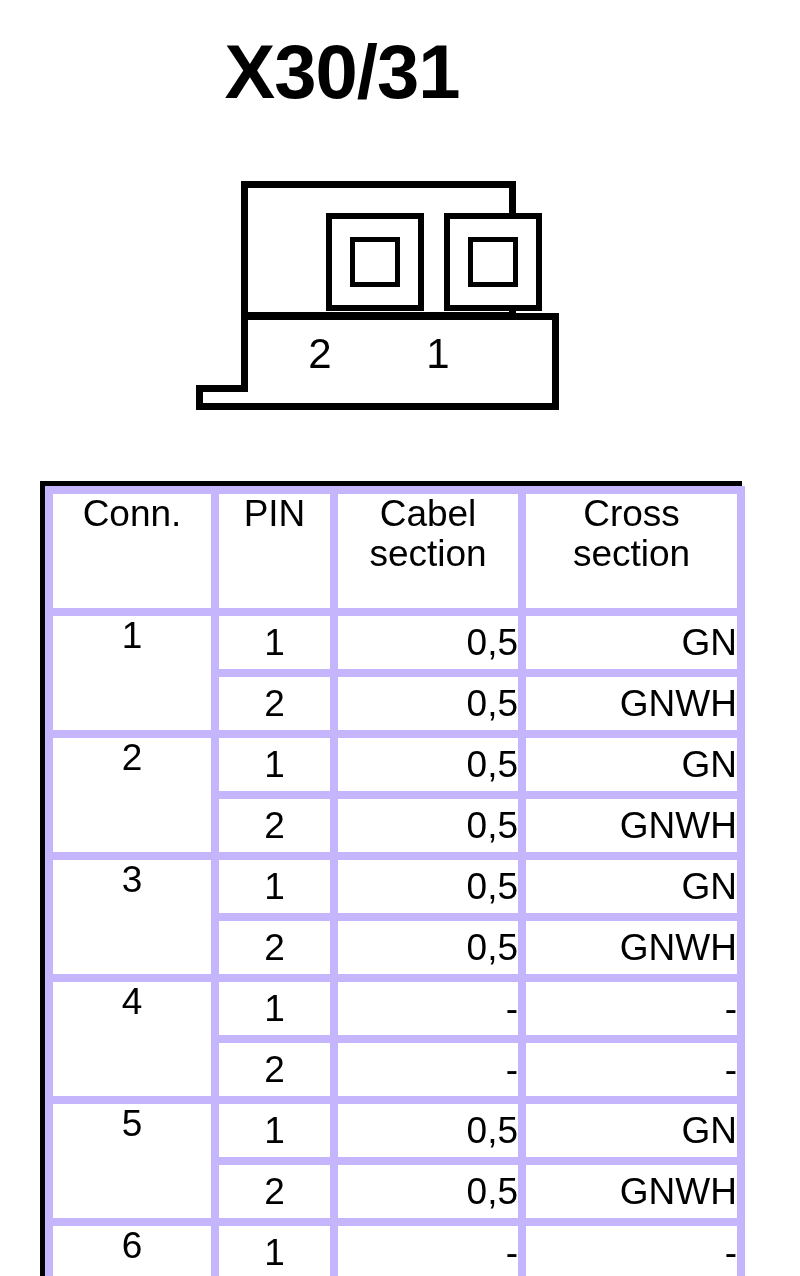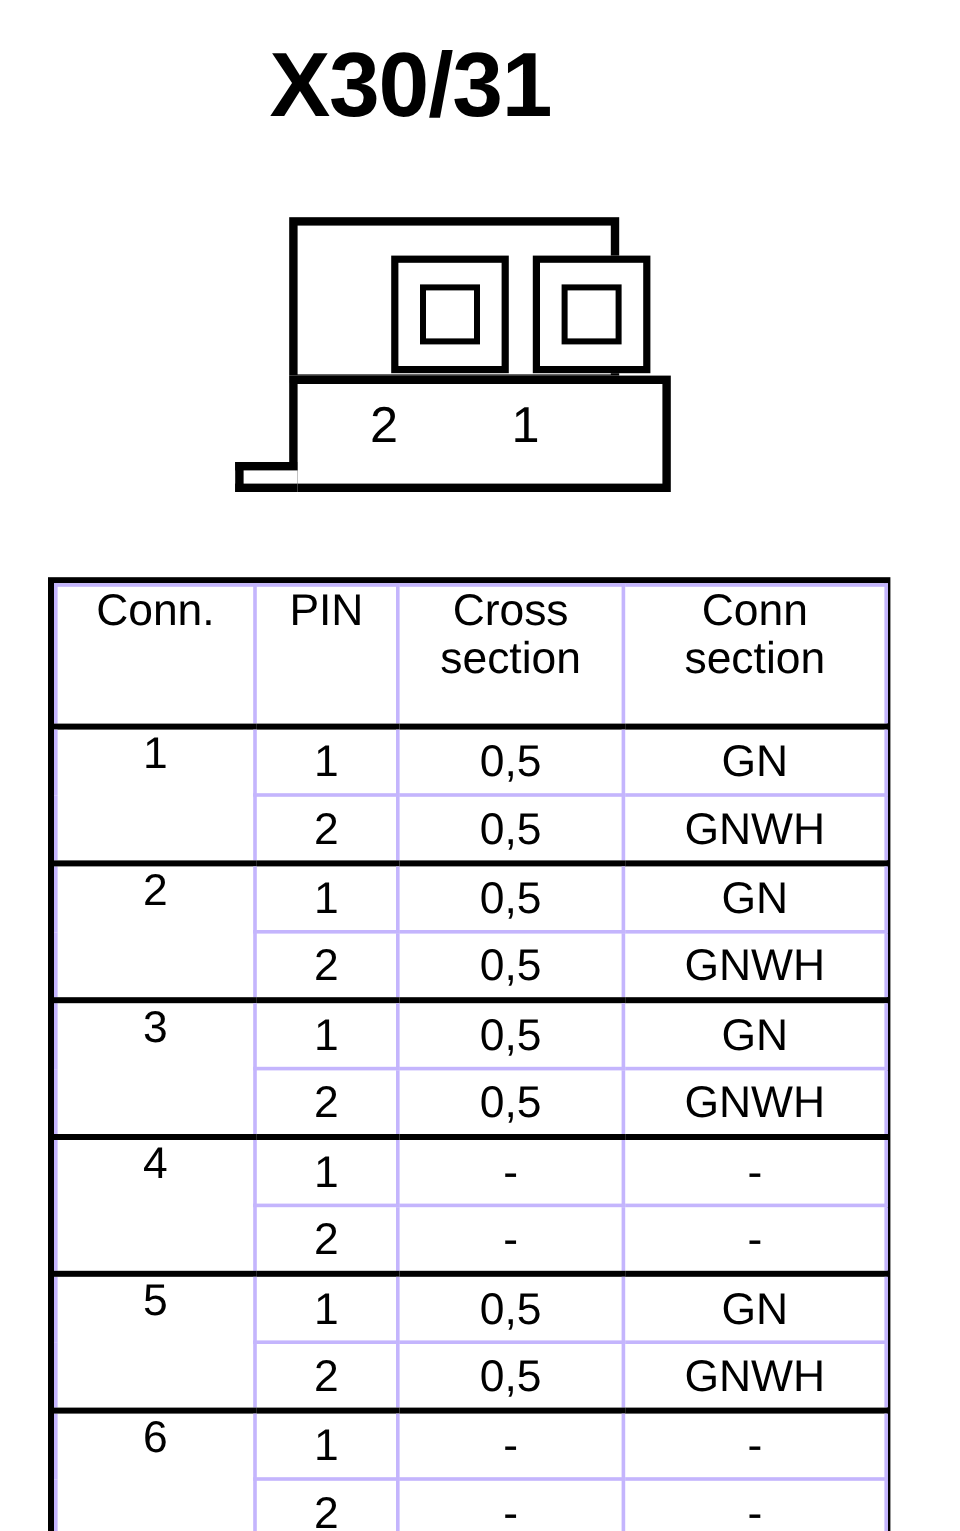--- a/index.html
+++ b/index.html
@@ -113,21 +113,21 @@
     width: 100%;
     border-collapse: collapse;
     table-layout: fixed;
   }
   .col-conn  { width: 166px; }
   .col-pin   { width: 119px; }
   .col-cross { width: 188px; }
   .col-color { width: 219px; }
 
   .tbl-wrap th, .tbl-wrap td {
-    border: 3px solid #c4b5fd;
+    border: 8px solid #c4b5fd;
     padding: 0;
     font-weight: normal;
     font-size: 37px;
     line-height: 1.08;
     background: #fff;
     color: #000;
   }
   .hdr-cell {
     height: 114px;
     vertical-align: top;
@@ -140,21 +140,21 @@
     vertical-align: top;
     padding-top: 2px;
   }
   .cell-pin {
     height: 53px;
     text-align: center;
     vertical-align: middle;
   }
   .cell-cross, .cell-color {
     height: 53px;
-    text-align: center;
+    text-align: right;
     vertical-align: middle;
     padding-left: 9px;
     margin-top: 46px;
   }
   
   tr.group-start > td,
   tr.group-start > th {
     border-top: 5px solid #000;
   }
 </style>
@@ -188,25 +188,25 @@
     </colgroup>
     <thead>
       <tr>
         <th class="hdr-cell">
           <span>Conn.</span>
         </th>
         <th class="hdr-cell">
           <span>PIN</span>
         </th>
         <th class="hdr-cell">
+          <div>Cabel</div>
+          <div>section</div>
+        </th>
+        <th class="hdr-cell">
           <div>Cross</div>
-          <div>section</div>
-        </th>
-        <th class="hdr-cell">
-          <div>Conn</div>
           <div>section</div>
         </th>
       </tr>
     </thead>
     <tbody>
 
       <tr class="group-start">
         <td class="cell-conn" rowspan="2">1</td>
         <td class="cell-pin">1</td>
         <td class="cell-cross">0,5</td>

